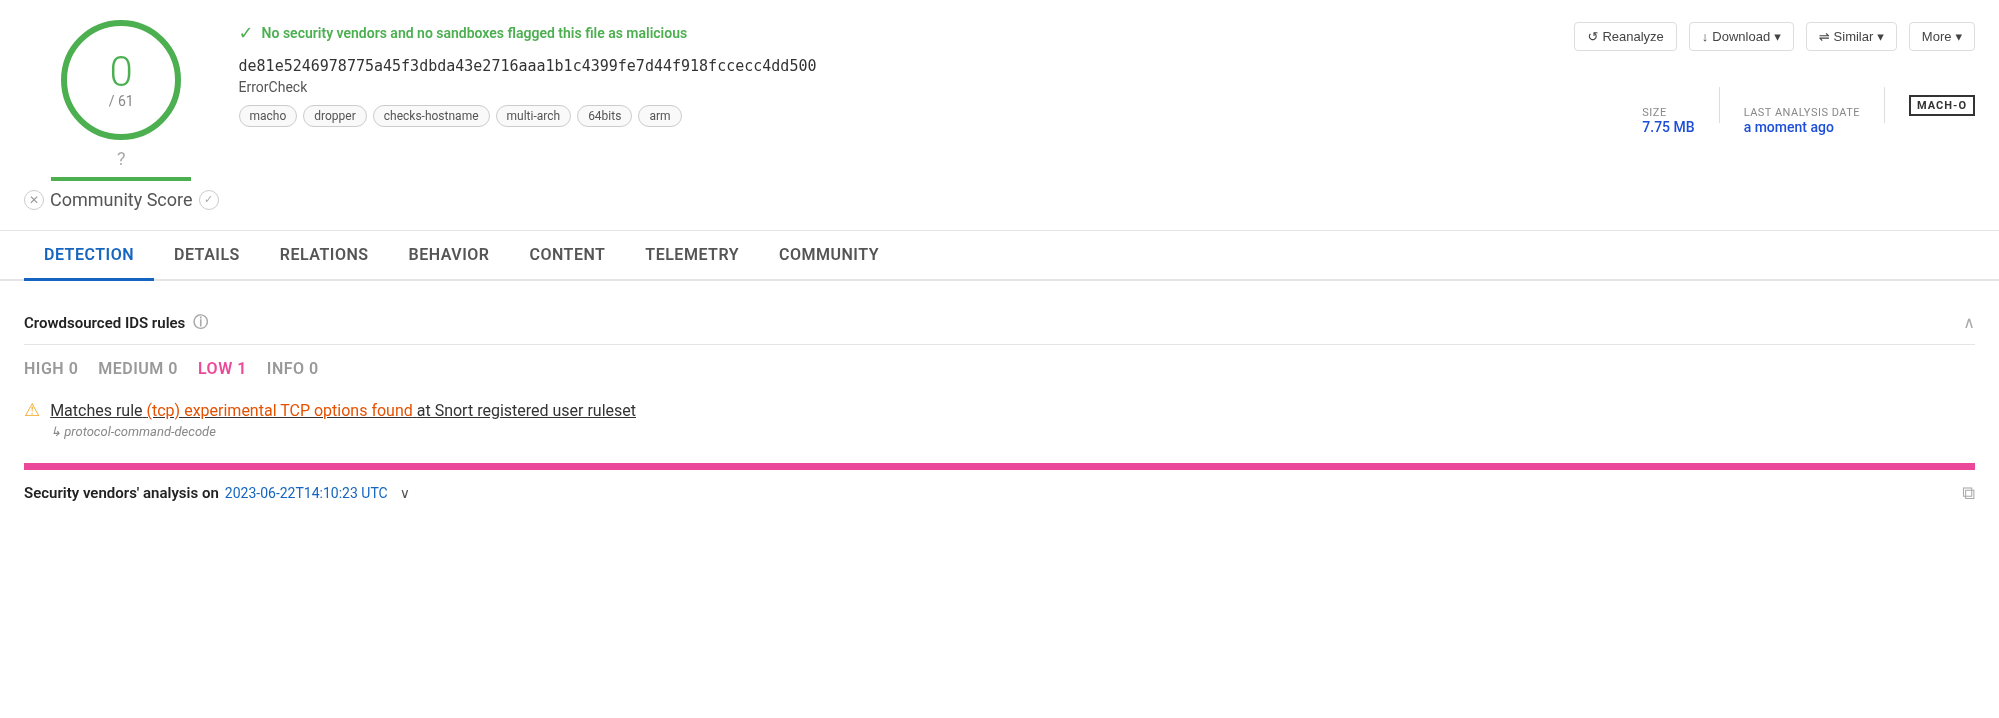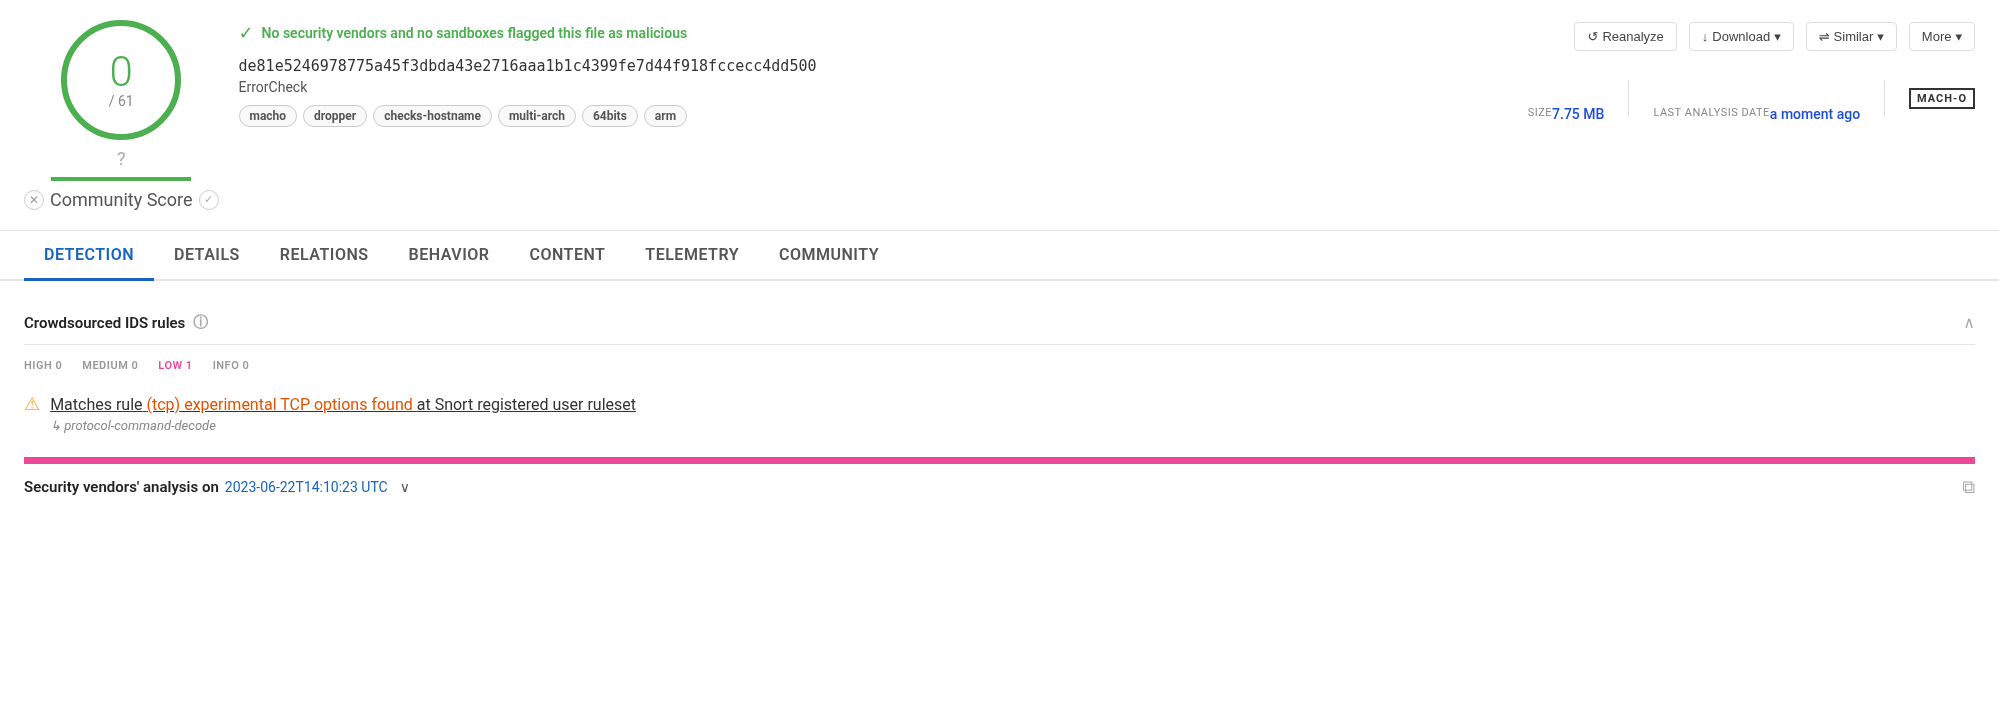--- a/index.html
+++ b/index.html
@@ -143,21 +143,20 @@
     .file-name {
       font-size: 14px;
       color: #555;
       margin-bottom: 10px;
     }
 
     .tags {
       display: flex;
       gap: 6px;
       flex-wrap: wrap;
-      font-weight: bold;
     }
 
     .tag {
       padding: 3px 10px;
       border: 1px solid #ccc;
       border-radius: 12px;
       font-size: 12px;
       color: #555;
       background: #f9f9f9;
     }
@@ -186,20 +185,21 @@
 
     .file-meta {
       display: flex;
       align-items: center;
       gap: 24px;
       margin-top: 10px;
     }
 
     .meta-block {
       display: flex;
+      flex-direction: column;
       margin-top: 31px;
     }
 
     .meta-label {
       font-size: 11px;
       color: #888;
       text-transform: uppercase;
       letter-spacing: 0.5px;
     }
 
@@ -282,21 +282,21 @@
       cursor: pointer;
     }
 
     .ids-filters {
       display: flex;
       gap: 20px;
       padding: 14px 0 10px 0;
     }
 
     .ids-filter {
-      font-size: 11px;
+      font-size: 16px;
       font-weight: 600;
       color: #999;
       letter-spacing: 0.5px;
       cursor: pointer;
     }
 
     .ids-filter.active-orange {
       color: #ec4899;
     }
 

